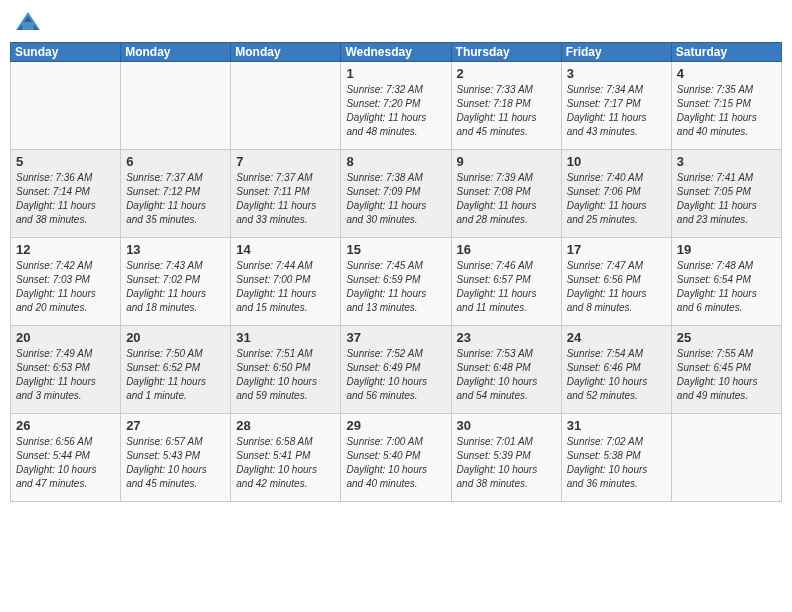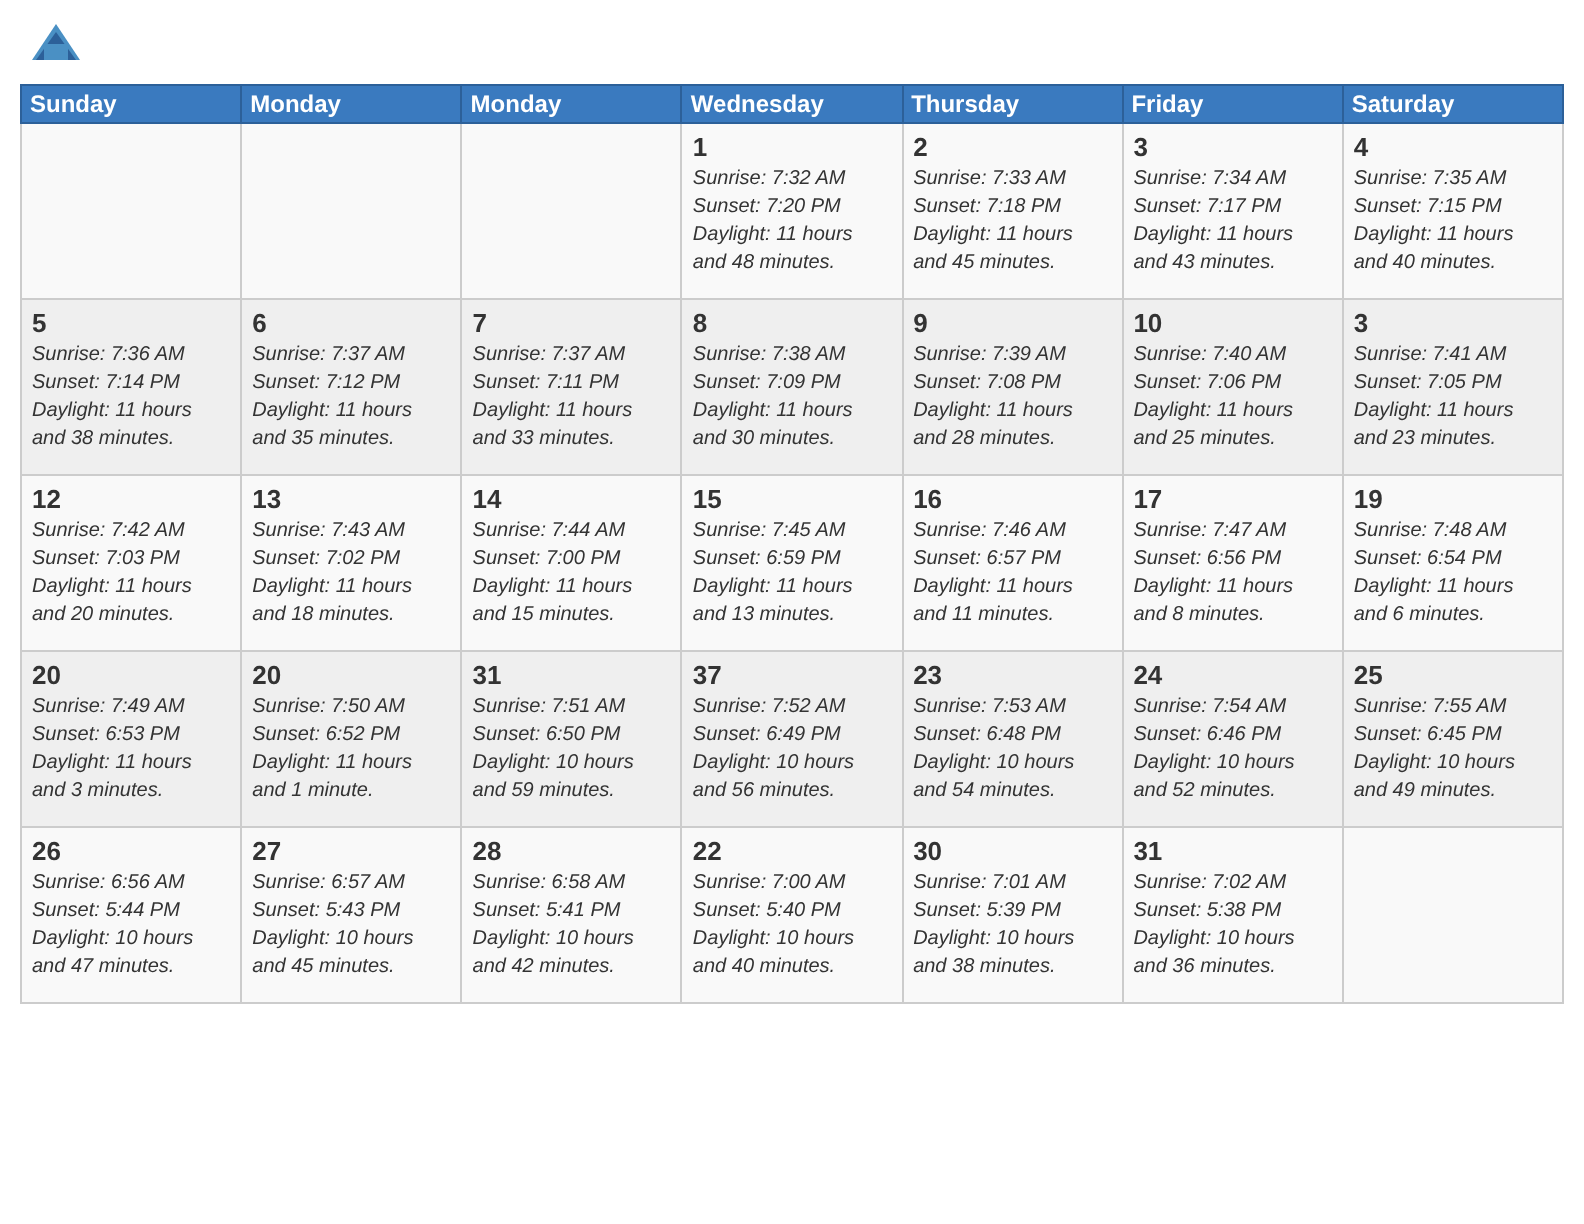--- a/index.html
+++ b/index.html
@@ -236,21 +236,21 @@
         </td>
         <td>
           <span class="day-num">27</span>
           <div class="day-info">Sunrise: 6:57 AM<br>Sunset: 5:43 PM<br>Daylight: 10 hours<br>and 45 minutes.</div>
         </td>
         <td>
           <span class="day-num">28</span>
           <div class="day-info">Sunrise: 6:58 AM<br>Sunset: 5:41 PM<br>Daylight: 10 hours<br>and 42 minutes.</div>
         </td>
         <td>
-          <span class="day-num">22</span>
+          <span class="day-num">29</span>
           <div class="day-info">Sunrise: 7:00 AM<br>Sunset: 5:40 PM<br>Daylight: 10 hours<br>and 40 minutes.</div>
         </td>
         <td>
           <span class="day-num">30</span>
           <div class="day-info">Sunrise: 7:01 AM<br>Sunset: 5:39 PM<br>Daylight: 10 hours<br>and 38 minutes.</div>
         </td>
         <td>
           <span class="day-num">31</span>
           <div class="day-info">Sunrise: 7:02 AM<br>Sunset: 5:38 PM<br>Daylight: 10 hours<br>and 36 minutes.</div>
         </td>

